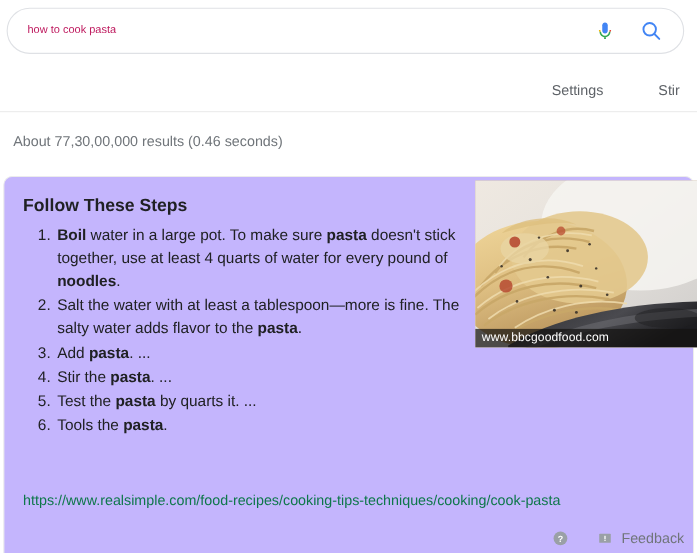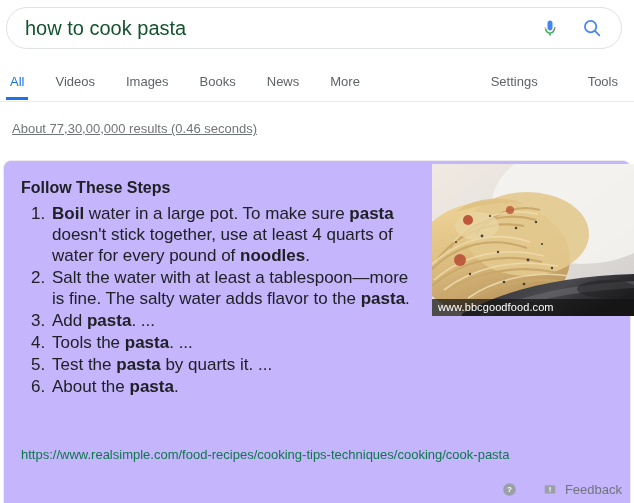--- a/index.html
+++ b/index.html
@@ -34,22 +34,22 @@
     background: #fff;
     display: flex;
     align-items: center;
     padding: 0 16px 0 18px;
   }
   .search-input {
     flex: 1 1 auto;
     border: none;
     outline: none;
     font-family: "Liberation Sans", sans-serif;
-    font-size: 20px;
-    color: #14532d;
+    font-size: 10px;
+    color: #be185d;
     background: transparent;
     padding: 0;
     height: 24px;
     line-height: 24px;
   }
   .icon-btn {
     flex: 0 0 auto;
     width: 26px;
     height: 26px;
     display: flex;
@@ -113,21 +113,20 @@
     background: #ebebeb;
   }
 
   
   .result-stats {
     position: absolute;
     left: 12px;
     top: 121px;
     font-size: 13px;
     color: #70757a;
-    text-decoration: underline;
   }
 
   
   .card {
     position: absolute;
     left: 3px;
     top: 160px;
     width: 628px;
     height: 356px;
     box-sizing: border-box;
@@ -145,21 +144,21 @@
     font-size: 16px;
     font-weight: bold;
     color: #202124;
     margin: 4px 0 6px 3px;
     letter-spacing: 0;
   }
   .steps {
     margin: 0;
     padding-left: 32px;
     width: 370px;
-    font-size: 17px;
+    font-size: 14px;
     line-height: 21px;
     color: #202124;
   }
   .steps li {
     margin: 0 0 1px 0;
     padding-left: 2px;
   }
   .steps li b { font-weight: bold; }
 
   .result-link {
@@ -251,49 +250,41 @@
     <button class="icon-btn">
       <svg width="22" height="22" viewBox="0 0 24 24">
         <circle cx="10.5" cy="10.5" r="6.2" fill="none" stroke="#4285f4" stroke-width="1.9"></circle>
         <line x1="15.2" y1="15.2" x2="20" y2="20" stroke="#4285f4" stroke-width="1.9" stroke-linecap="round"></line>
       </svg>
     </button>
   </div>
 </div>
 
 <div class="tabrow">
-  <div class="tabs-left">
-    <div class="tab active">All</div>
-    <div class="tab">Videos</div>
-    <div class="tab">Images</div>
-    <div class="tab">Books</div>
-    <div class="tab">News</div>
-    <div class="tab">More</div>
-  </div>
   <div class="tabs-right">
     <div class="tab">Settings</div>
-    <div class="tab">Tools</div>
+    <div class="tab">Stir</div>
   </div>
   <div class="tabrow-divider"></div>
 </div>
 
 <div class="result-stats">About 77,30,00,000 results (0.46 seconds)</div>
 
 <div class="card">
   <div class="card-body">
 
     <div class="card-title">Follow These Steps</div>
 
     <ol class="steps">
         <li><b>Boil</b><span> water in a large pot. To make sure </span><b>pasta</b><span> doesn't stick together, use at least 4 quarts of water for every pound of </span><b>noodles</b><span>.</span></li>
         <li><span>Salt the water with at least a tablespoon—more is fine. The salty water adds flavor to the </span><b>pasta</b><span>.</span></li>
         <li><span>Add </span><b>pasta</b><span>. ...</span></li>
-        <li><span>Tools the </span><b>pasta</b><span>. ...</span></li>
+        <li><span>Stir the </span><b>pasta</b><span>. ...</span></li>
         <li><span>Test the </span><b>pasta</b><span> by quarts it. ...</span></li>
-        <li><span>About the </span><b>pasta</b><span>.</span></li>
+        <li><span>Tools the </span><b>pasta</b><span>.</span></li>
       </ol>
 
     <div class="result-url">https://www.realsimple.com/food-recipes/cooking-tips-techniques/cooking/cook-pasta</div>
 
     <div class="thumb">
       <svg class="thumb-photo" viewBox="0 0 202 152" preserveAspectRatio="none">
         <defs>
           <linearGradient id="bgPlate" x1="0" y1="0" x2="1" y2="1">
             <stop offset="0%" stop-color="#efe9e1"></stop>
             <stop offset="45%" stop-color="#e6e2dd"></stop>

